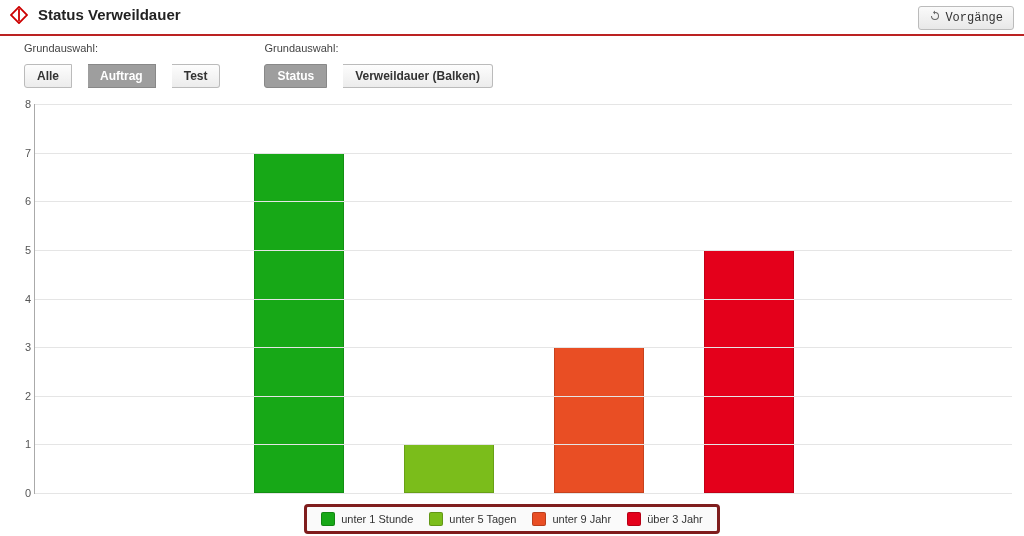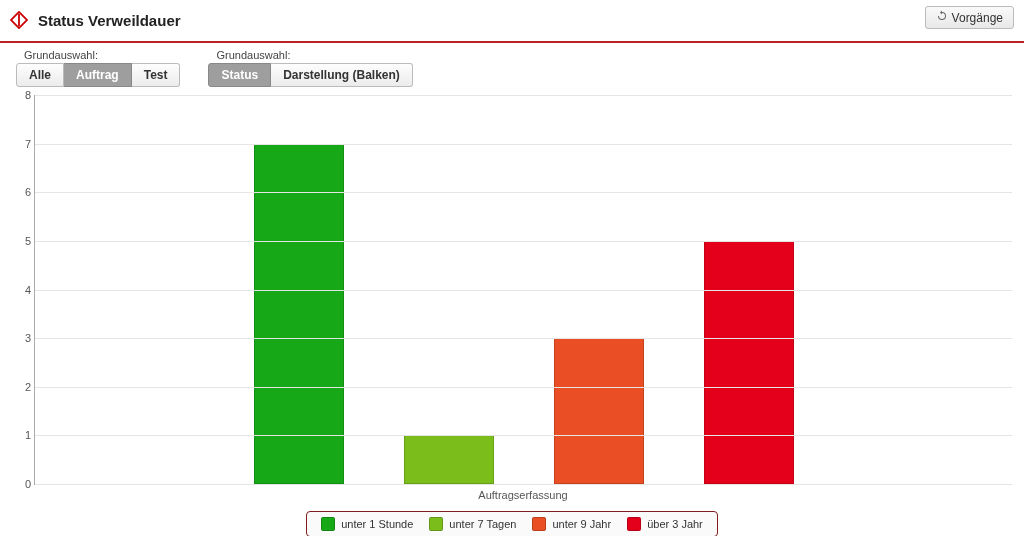--- a/index.html
+++ b/index.html
@@ -6,22 +6,22 @@
   body {
     margin: 0;
     font-family: Arial, Helvetica, sans-serif;
     font-size: 12px;
     color: #333;
     background: #fff;
     width: 1024px;
   }
   .header {
     display: flex;
-    align-items: flex-end;
-    padding: 6px 10px 12px 10px;
+    align-items: flex-start;
+    padding: 6px 10px 4px 10px;
     border-bottom: 2px solid #b22;
   }
   .logo {
     width: 18px; height: 18px;
     display: inline-flex;
     align-items: center; justify-content: center;
     margin-right: 10px;
   }
   .title {
     font-weight: bold;
@@ -33,20 +33,21 @@
     background: linear-gradient(#fafafa,#e8e8e8);
     border: 1px solid #bbb;
     border-radius: 3px;
     padding: 3px 10px;
     font-size: 12px;
     color: #333;
     display: inline-flex;
     align-items: center;
     gap: 4px;
     cursor: pointer;
+    font-family: Liberation Mono, monospace;
   }
   .filters {
     display: flex;
     gap: 28px;
     padding: 6px 16px 8px 16px;
     align-items: flex-end;
   }
   .filter-group {
     display: flex;
     flex-direction: column;
@@ -61,21 +62,21 @@
     display: inline-flex;
   }
   .seg button {
     border: 1px solid #bbb;
     background: linear-gradient(#fdfdfd,#ececec);
     color: #333;
     font-size: 12px;
     font-weight: bold;
     padding: 4px 12px;
     cursor: pointer;
-    margin: 0;
+    margin: 8px;
   }
   .seg button + button { border-left: none; }
   .seg button:first-child { border-radius: 3px 0 0 3px; }
   .seg button:last-child { border-radius: 0 3px 3px 0; padding-left: 12px; }
   .seg button.active {
     background: #9e9e9e;
     color: #fff;
     border-color: #888;
   }
   .chart-wrap {
@@ -124,21 +125,21 @@
     color: #555;
     margin-top: 4px;
     margin-left: 22px;
   }
   .legend {
     margin: 10px auto 0 auto;
     display: flex;
     gap: 16px;
     justify-content: center;
     align-items: center;
-    border: 1px solid #7f1d1d;
+    border: 3px solid #7f1d1d;
     border-radius: 4px;
     background: #fafafa;
     padding: 5px 14px;
     width: fit-content;
     font-size: 11px;
     color: #333;
   }
   .swatch {
     width: 14px; height: 14px;
     border: 1px solid rgba(0,0,0,0.2);
@@ -174,21 +175,21 @@
     <span class="seg">
       <button>Alle</button>
       <button class="active">Auftrag</button>
       <button>Test</button>
     </span>
   </div>
   <div class="filter-group">
     <span class="filter-label">Grundauswahl:</span>
     <span class="seg">
       <button class="active">Status</button>
-      <button>Darstellung (Balken)</button>
+      <button>Verweildauer (Balken)</button>
     </span>
   </div>
 </div>
 
 <div class="chart-wrap">
   <div class="chart-area" id="chart-area">
     <div class="bars" id="bars">
         <div class="bar" title="unter 1 Stunde: 7" style="height: 87.5%; background: rgb(23, 168, 23);"></div>
         <div class="bar" title="unter 5 Tagen: 1" style="height: 12.5%; background: rgb(123, 189, 27);"></div>
         <div class="bar" title="unter 1 Jahr: 3" style="height: 37.5%; background: rgb(233, 78, 36);"></div>
@@ -206,29 +207,28 @@
       <div class="y-tick" style="top: 194.5px;">4</div>
       <div class="grid-line" style="top: 145.875px;"></div>
       <div class="y-tick" style="top: 145.875px;">5</div>
       <div class="grid-line" style="top: 97.25px;"></div>
       <div class="y-tick" style="top: 97.25px;">6</div>
       <div class="grid-line" style="top: 48.625px;"></div>
       <div class="y-tick" style="top: 48.625px;">7</div>
       <div class="grid-line" style="top: 0px;"></div>
       <div class="y-tick" style="top: 0px;">8</div>
     </div>
-  <div class="x-label">Auftragserfassung</div>
   <div class="legend" id="legend">
       <span class="legend-item">
         <span class="swatch" style="background: rgb(23, 168, 23);"></span>
         <span>unter 1 Stunde</span>
       </span>
       <span class="legend-item">
         <span class="swatch" style="background: rgb(123, 189, 27);"></span>
-        <span>unter 7 Tagen</span>
+        <span>unter 5 Tagen</span>
       </span>
       <span class="legend-item">
         <span class="swatch" style="background: rgb(233, 78, 36);"></span>
         <span>unter 9 Jahr</span>
       </span>
       <span class="legend-item">
         <span class="swatch" style="background: rgb(228, 0, 27);"></span>
         <span>über 3 Jahr</span>
       </span>
     </div>

